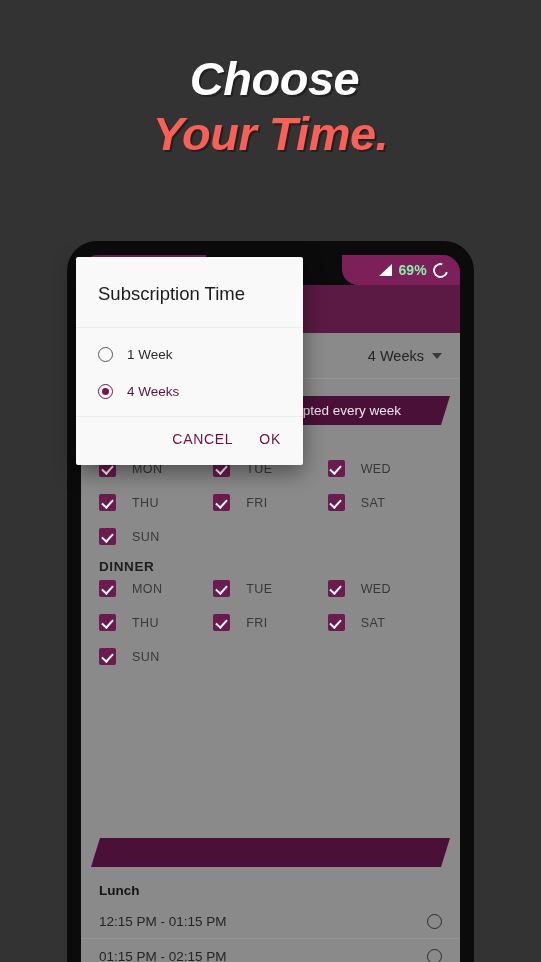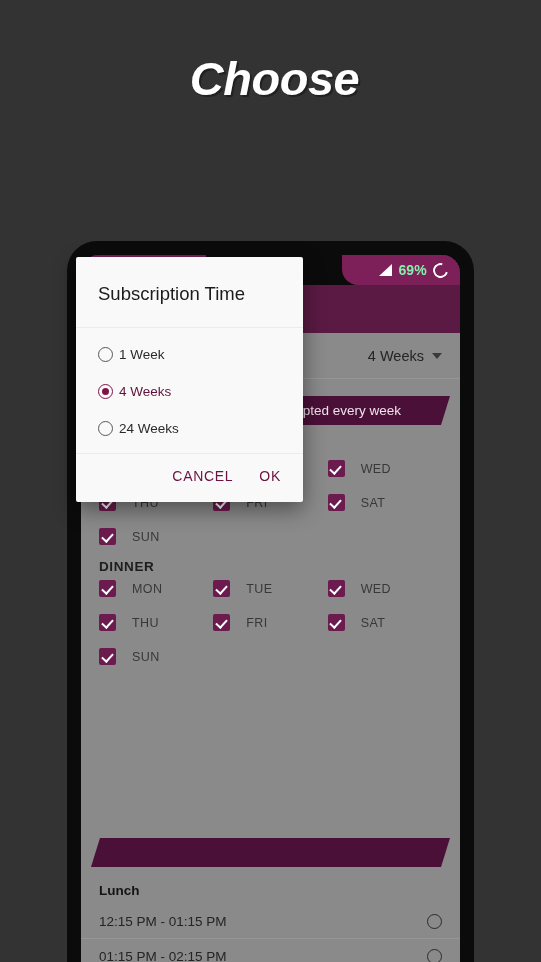--- a/index.html
+++ b/index.html
@@ -212,21 +212,21 @@
     box-shadow:0 7px 22px rgba(0,0,0,0.45);
     overflow:hidden;
   }
   .dialog-title {
     font-size:18.5px; color:#1c1c1c;
     padding:26px 22px 22px 22px;
     border-bottom:1px solid #ececec;
   }
   .dialog-options { padding:8px 0 6px 0; }
   .opt {
-    display:flex; align-items:center; gap:6px;
+    display:flex; align-items:center; gap:14px;
     padding:11px 22px;
     font-size:13.5px; color:#2a2a2a;
   }
   .opt .ring {
     width:15px; height:15px; border-radius:50%;
     border:1.6px solid #575757; flex:none;
     display:flex; align-items:center; justify-content:center;
   }
   .opt.selected .ring { border-color:#7b1548; }
   .opt.selected .ring::after {
@@ -242,20 +242,21 @@
     font-size:14px; color:#6d1240; letter-spacing:0.7px;
     background:none; border:none; cursor:pointer;
     font-family:"Liberation Sans", sans-serif;
   }
 </style>
 </head>
 <body>
 
 <div class="promo">
   <span class="promo-line1">Choose</span>
+  <span class="promo-line2">Your Time.</span>
 </div>
 
 <div class="phone">
   <div class="screen">
 
     <div class="statusbar">
       <div class="sb-left">
         <span>3:38</span>
         <span class="yt-icon"></span>
         <span class="dot-icon"></span>
@@ -381,22 +382,18 @@
   <div class="dialog-title">Subscription Time</div>
   <div class="dialog-options">
     <div class="opt">
       <span class="ring"></span>
       <span class="opt-label">1 Week</span>
     </div>
     <div class="opt selected">
       <span class="ring"></span>
       <span class="opt-label">4 Weeks</span>
     </div>
-    <div class="opt">
-      <span class="ring"></span>
-      <span class="opt-label">24 Weeks</span>
-    </div>
   </div>
   <div class="dialog-actions">
     <button class="dlg-btn">CANCEL</button>
     <button class="dlg-btn">OK</button>
   </div>
 </div>
 
 </body></html>

